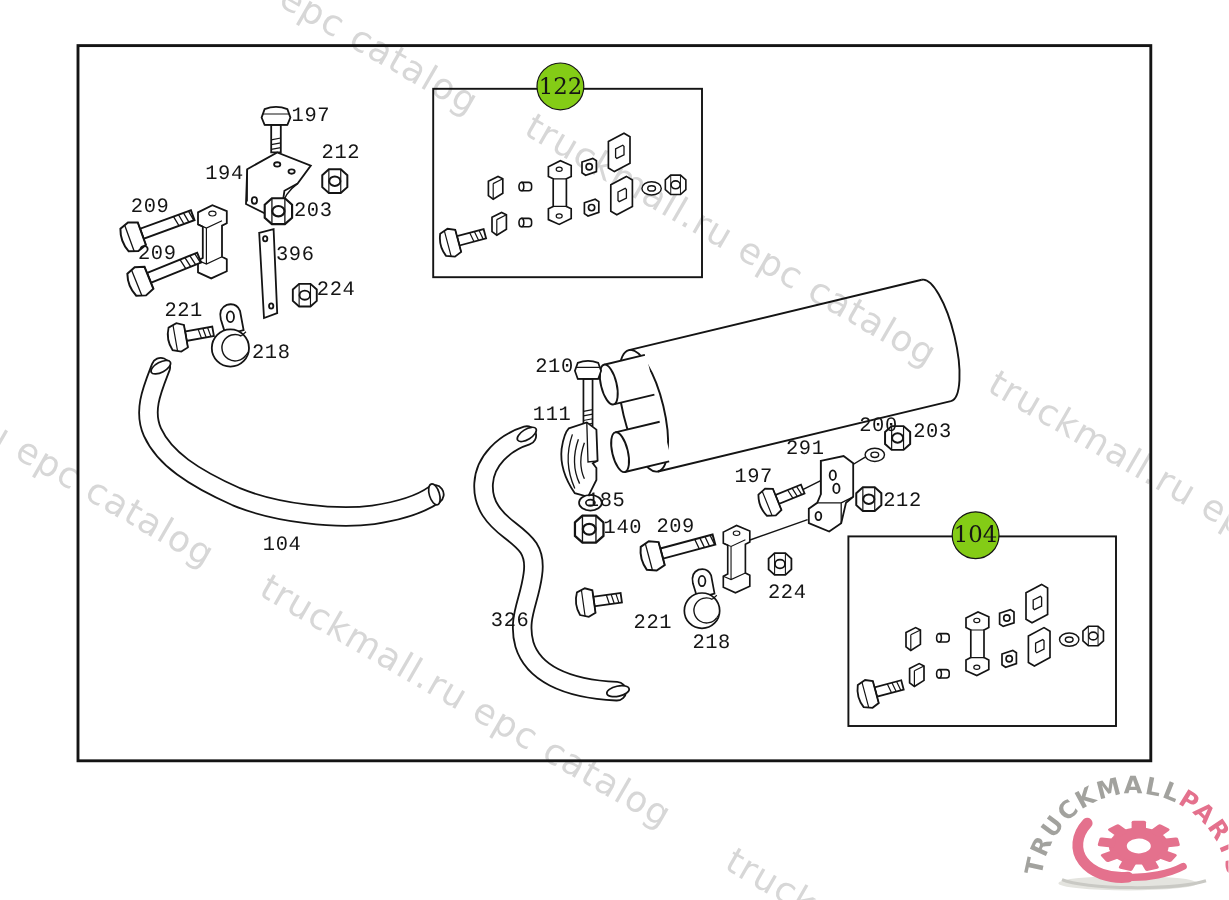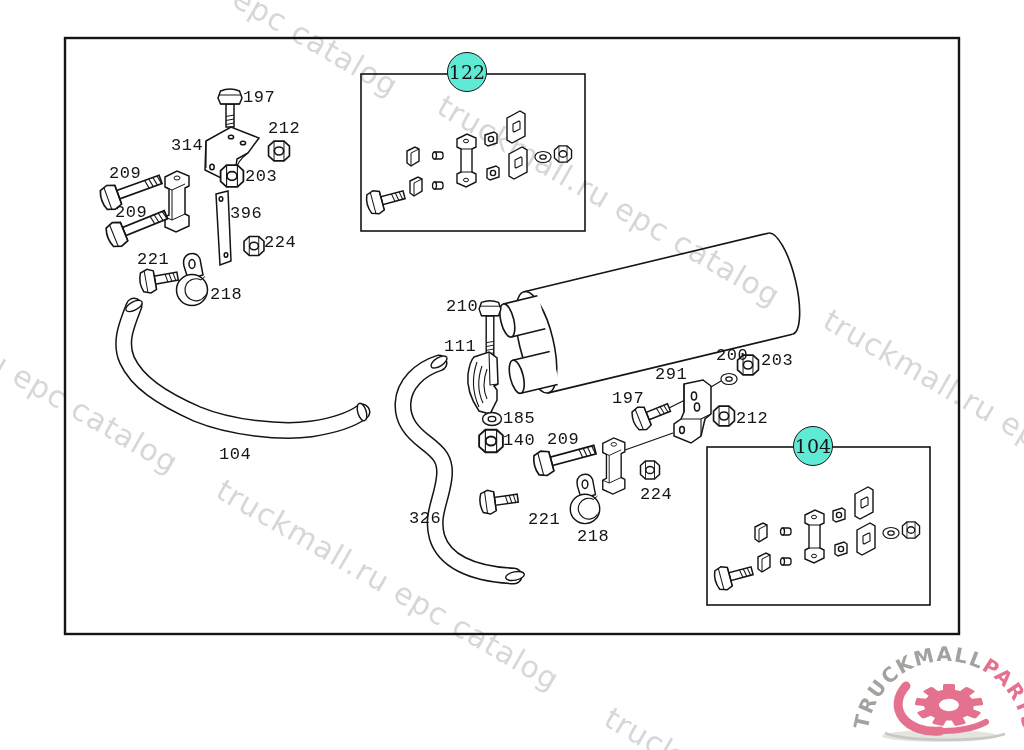--- a/index.html
+++ b/index.html
@@ -5,21 +5,21 @@
   html,body{margin:0;padding:0;background:#ffffff;}
   #stage{position:relative;width:1024px;height:750px;overflow:hidden;background:#fff;
          font-family:"DejaVu Serif",serif;}
   .wm{position:absolute;white-space:nowrap;font-family:"DejaVu Sans",sans-serif;
       font-size:30px;letter-spacing:1px;color:#d7d7d7;transform:rotate(30deg);
       transform-origin:0 0;z-index:1;user-select:none;}
   #art{position:absolute;left:0;top:0;z-index:2;}
   .plabel{position:absolute;z-index:3;font-size:17px;color:#151515;letter-spacing:.5px;
           font-family:Liberation Mono, monospace;line-height:1;}
   .badge{position:absolute;z-index:3;width:38px;height:38px;border:1.7px solid #151515;
-         border-radius:50%;background:#5eead4;display:flex;align-items:center;justify-content:center;
+         border-radius:50%;background:#84cc16;display:flex;align-items:center;justify-content:center;
          font-size:19px;color:#151515;}
 </style>
 </head>
 <body>
 
 <div id="stage">
 
   <span class="wm" style="left:67px;top:-122px">truckmall.ru epc catalog</span>
   <span class="wm" style="left:449px;top:88px">truckmall.ru epc catalog</span>
   <span class="wm" style="left:835px;top:302px">truckmall.ru epc catalog</span>
@@ -203,34 +203,34 @@
         <circle r="10" fill="#fff"></circle>
       </g>
       <path id="logoarc" d="M868,730 A78,78 0 0 1 1022,724" fill="none"></path>
       <text font-family="DejaVu Sans, sans-serif" font-size="20" font-weight="bold" letter-spacing="1.5">
         <textPath href="#logoarc"><tspan fill="#a2a29e">TRUCKMALL</tspan><tspan fill="#e4718d">PARTS</tspan></textPath>
       </text>
     </g>
   </svg>
 
   <span class="plabel" style="left:243px;top:89px">197</span>
-  <span class="plabel" style="left:171px;top:137px">314</span>
+  <span class="plabel" style="left:171px;top:137px">194</span>
   <span class="plabel" style="left:268px;top:120px">212</span>
   <span class="plabel" style="left:245px;top:168px">203</span>
   <span class="plabel" style="left:109px;top:165px">209</span>
   <span class="plabel" style="left:115px;top:204px">209</span>
   <span class="plabel" style="left:230px;top:205px">396</span>
   <span class="plabel" style="left:264px;top:234px">224</span>
   <span class="plabel" style="left:137px;top:251px">221</span>
   <span class="plabel" style="left:210px;top:286px">218</span>
   <span class="plabel" style="left:219px;top:446px">104</span>
   <span class="plabel" style="left:409px;top:510px">326</span>
   <span class="plabel" style="left:446px;top:298px">210</span>
   <span class="plabel" style="left:444px;top:338px">111</span>
-  <span class="plabel" style="left:503px;top:410px">185</span>
+  <span class="plabel" style="left:489px;top:410px">185</span>
   <span class="plabel" style="left:503px;top:432px">140</span>
   <span class="plabel" style="left:547px;top:431px">209</span>
   <span class="plabel" style="left:640px;top:486px">224</span>
   <span class="plabel" style="left:528px;top:511px">221</span>
   <span class="plabel" style="left:577px;top:528px">218</span>
   <span class="plabel" style="left:612px;top:390px">197</span>
   <span class="plabel" style="left:655px;top:366px">291</span>
   <span class="plabel" style="left:716px;top:347px">200</span>
   <span class="plabel" style="left:761px;top:352px">203</span>
   <span class="plabel" style="left:736px;top:410px">212</span>

